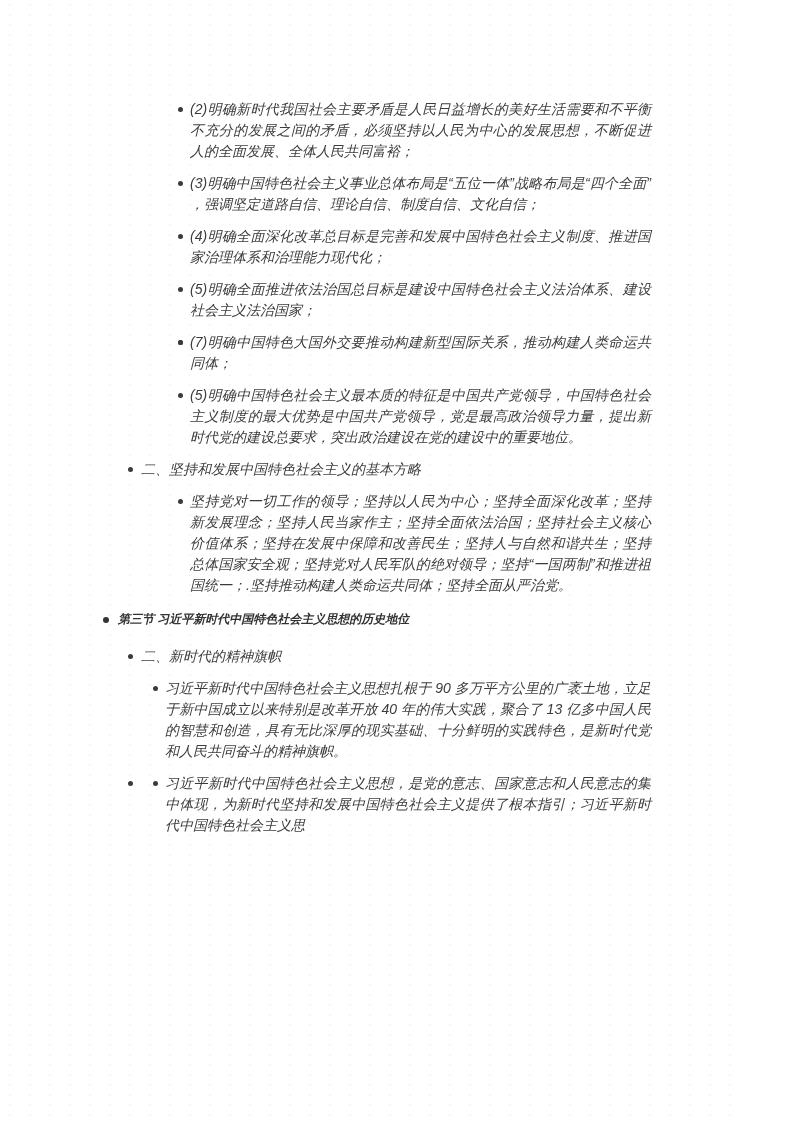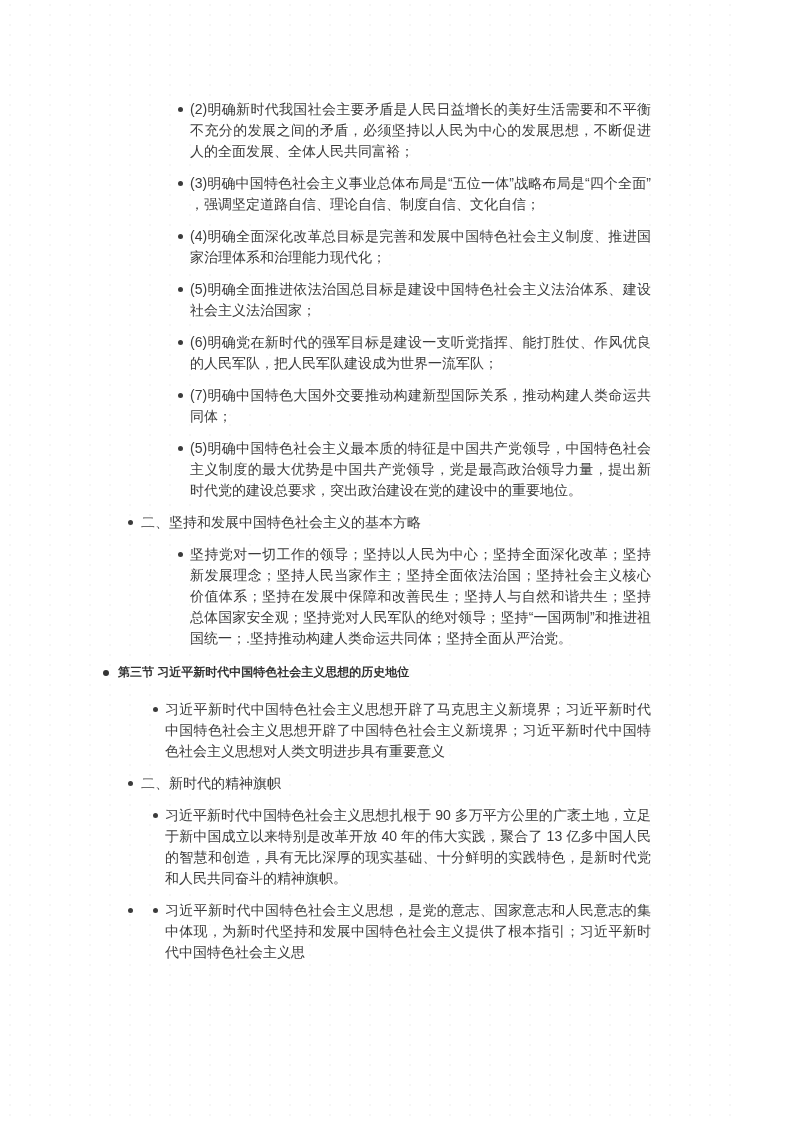--- a/index.html
+++ b/index.html
@@ -9,20 +9,21 @@
     font-family: "Liberation Sans", sans-serif;
     overflow: hidden;
   }
   .page {
     position: relative;
     width: 742px; height: 1122px;
     background-color: #ffffff;
     
     background-image: radial-gradient(circle, #f6f6f6 1px, rgba(0,0,0,0) 1px);
     background-size: 20px 10px;
+    font-style: italic;
   }
   .doc { padding-top: 99px; }
   .blk {
     position: relative;
     margin: 0 0 11px 0;
     font-size: 14px;
     line-height: 21px;
     color: #3b3b3b;
   }
   .blk p, .blk h2 { margin: 0; }
@@ -70,21 +71,20 @@
       <p>(4)明确全面深化改革总目标是完善和发展中国特色社会主义制度、推进国家治理体系和治理能力现代化；</p>
     </div>
 
     <div class="blk l4">
       <span class="bullet"></span>
       <p>(5)明确全面推进依法治国总目标是建设中国特色社会主义法治体系、建设社会主义法治国家；</p>
     </div>
 
     <div class="blk l4">
       <span class="bullet"></span>
-      <p>(6)明确党在新时代的强军目标是建设一支听党指挥、能打胜仗、作风优良的人民军队，把人民军队建设成为世界一流军队；</p>
     </div>
 
     <div class="blk l4">
       <span class="bullet"></span>
       <p>(7)明确中国特色大国外交要推动构建新型国际关系，推动构建人类命运共同体；</p>
     </div>
 
     <div class="blk l4">
       <span class="bullet"></span>
       <p>(5)明确中国特色社会主义最本质的特征是中国共产党领导，中国特色社会主义制度的最大优势是中国共产党领导，党是最高政治领导力量，提出新时代党的建设总要求，突出政治建设在党的建设中的重要地位。</p>
@@ -100,24 +100,20 @@
       <span class="bullet"></span>
       <p>坚持党对一切工作的领导；坚持以人民为中心；坚持全面深化改革；坚持新发展理念；坚持人民当家作主；坚持全面依法治国；坚持社会主义核心价值体系；坚持在发展中保障和改善民生；坚持人与自然和谐共生；坚持总体国家安全观；坚持党对人民军队的绝对领导；坚持“一国两制”和推进祖国统一；.坚持推动构建人类命运共同体；坚持全面从严治党。</p>
     </div>
 
     <div class="blk l1 heading">
       <span class="bullet"></span>
       <h2>第三节 习近平新时代中国特色社会主义思想的历史地位</h2>
     </div>
 
 
-    <div class="blk l3">
-      <span class="bullet"></span>
-      <p>习近平新时代中国特色社会主义思想开辟了马克思主义新境界；习近平新时代中国特色社会主义思想开辟了中国特色社会主义新境界；习近平新时代中国特色社会主义思想对人类文明进步具有重要意义</p>
-    </div>
 
     <div class="blk l2">
       <span class="bullet"></span>
       <p>二、新时代的精神旗帜</p>
     </div>
 
     <div class="blk l3">
       <span class="bullet"></span>
       <p>习近平新时代中国特色社会主义思想扎根于 90 多万平方公里的广袤土地，立足于新中国成立以来特别是改革开放 40 年的伟大实践，聚合了 13 亿多中国人民的智慧和创造，具有无比深厚的现实基础、十分鲜明的实践特色，是新时代党和人民共同奋斗的精神旗帜。</p>
     </div>

